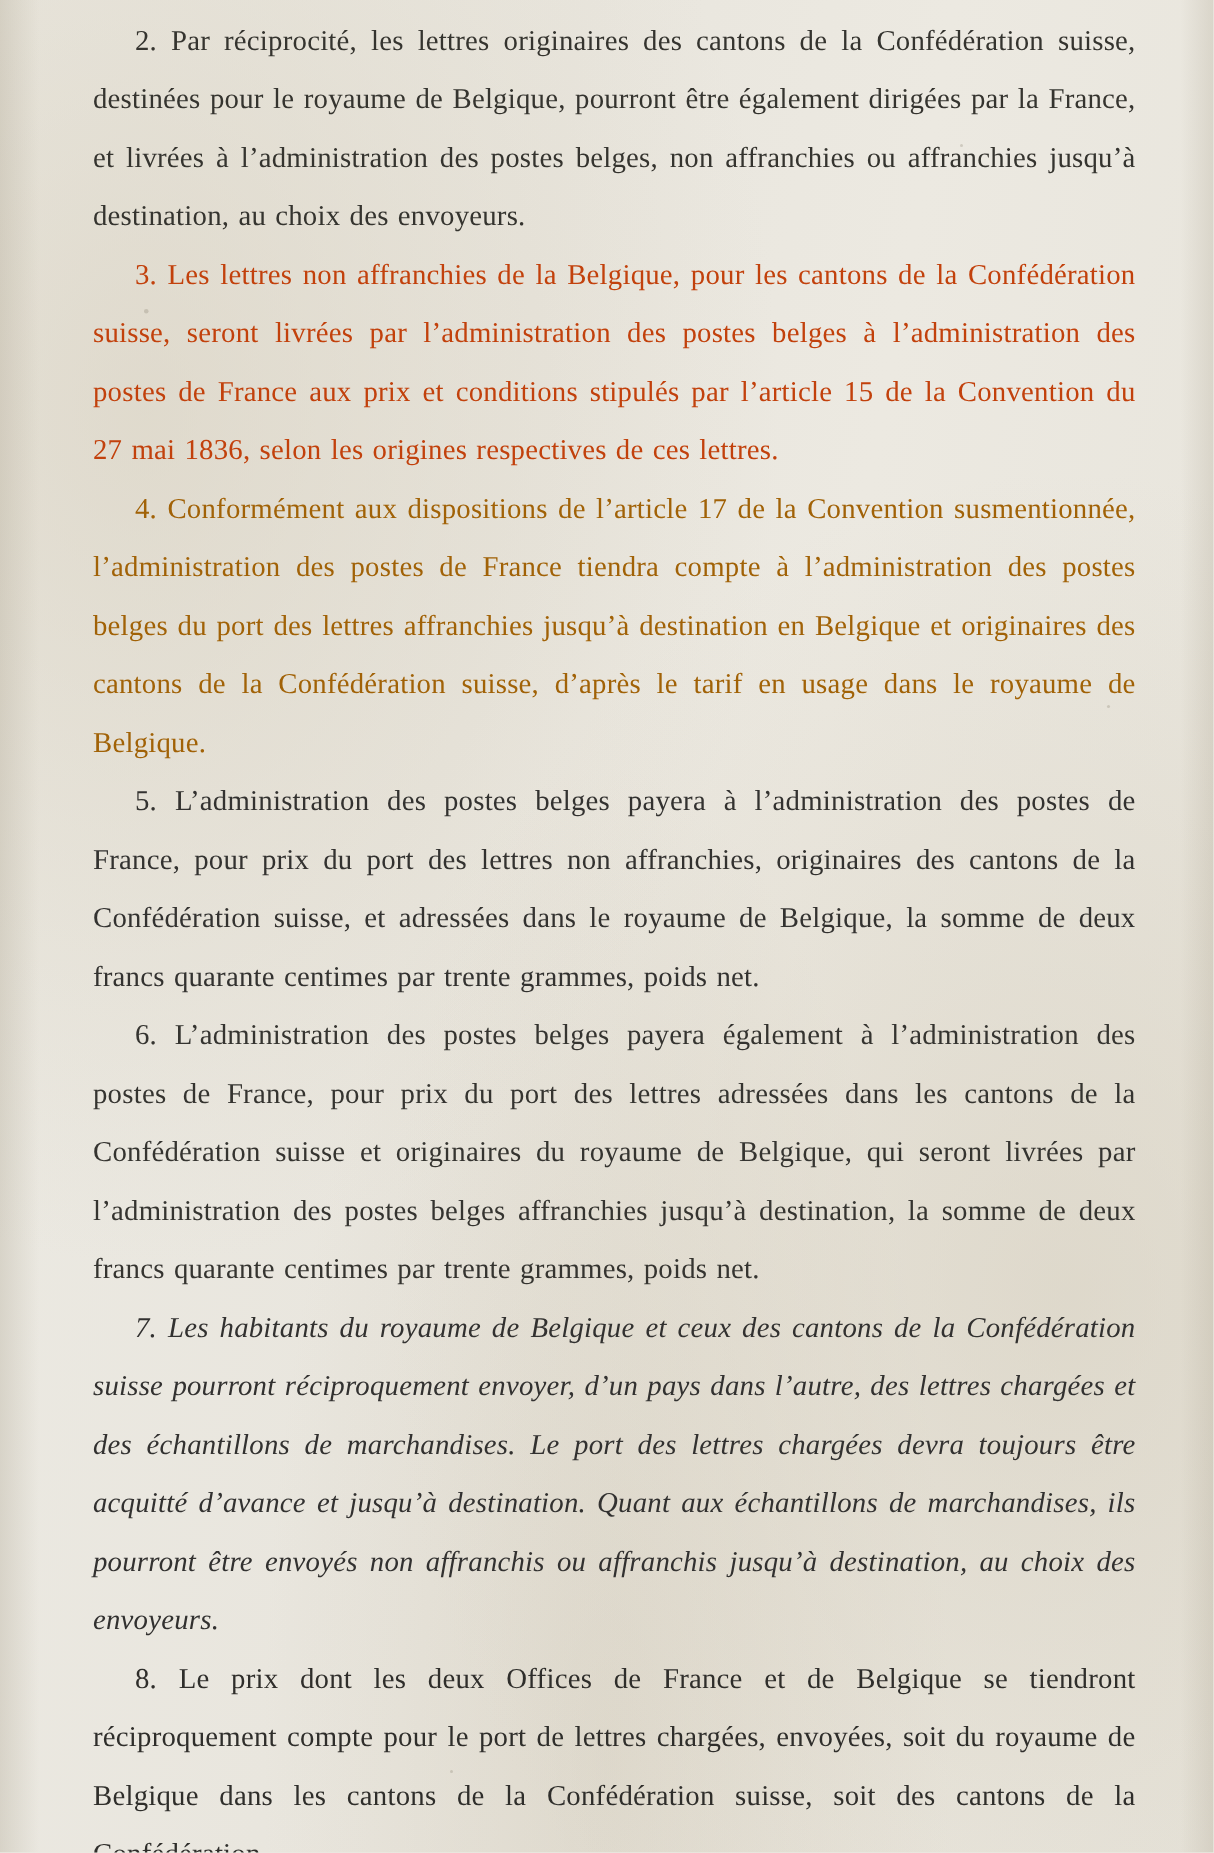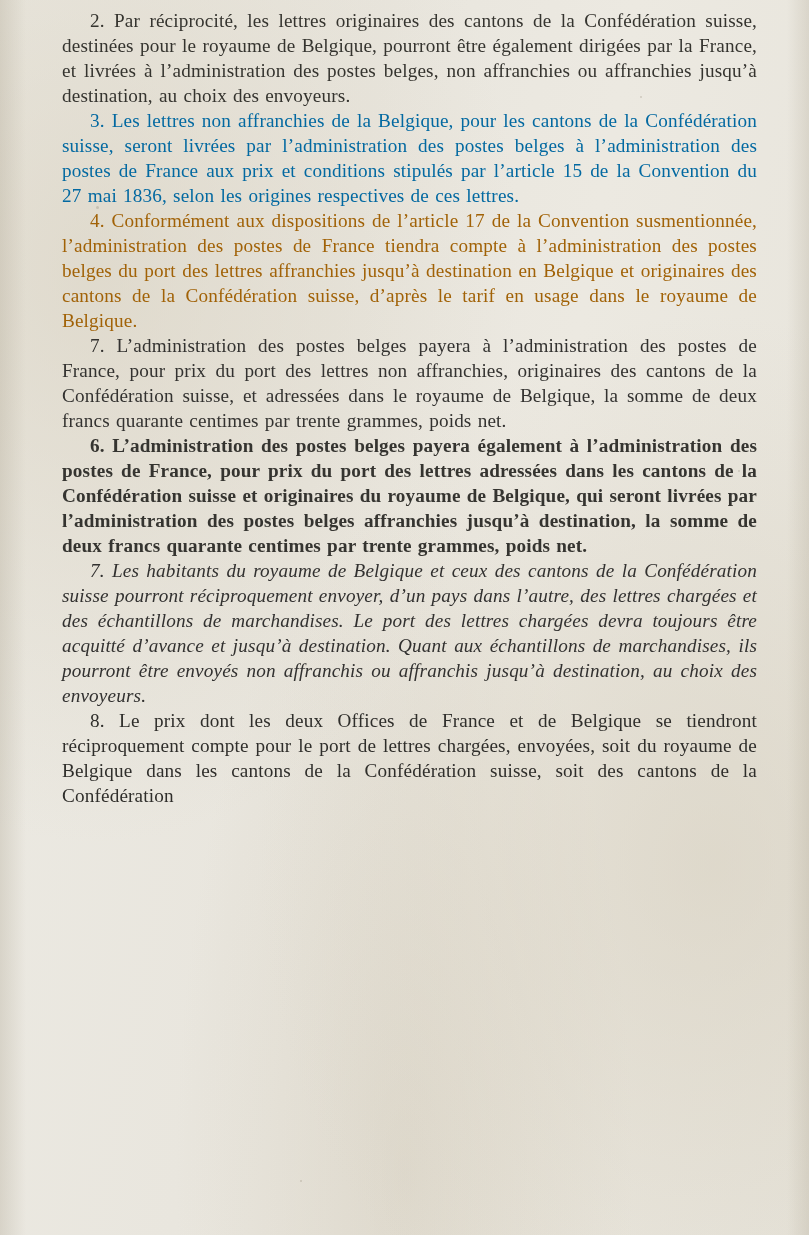--- a/index.html
+++ b/index.html
@@ -37,34 +37,34 @@
   }
   .content {
     position: absolute;
     left: 62px;
     right: 52px;
     top: 8px;
   }
   p.para {
     margin: 0;
     font-size: 19.2px;
-    line-height: 25px;
+    line-height: 39px;
     text-align: justify;
     text-justify: inter-word;
     text-indent: 28px;
     color: #32312d;
     letter-spacing: 0.15px;
     word-spacing: 1.2px;
   }
   
   p.para:nth-of-type(1) { color: #35342f; }
-  p.para:nth-of-type(2) { color: #0369a1; }
+  p.para:nth-of-type(2) { color: #c2410c; }
   p.para:nth-of-type(3) { color: #a16207; }
   p.para:nth-of-type(4) { color: #333230; }
-  p.para:nth-of-type(5) { color: #353430; font-weight: bold; }
+  p.para:nth-of-type(5) { color: #353430; }
   p.para:nth-of-type(6) { color: #323130; font-style: italic; }
   p.para:nth-of-type(7) { color: #2f2e2b; }
 
   
   .showthrough {
     position: absolute;
     left: 150px;
     right: 120px;
     top: 786px;
     font-size: 16px;
@@ -109,21 +109,21 @@
 
 <div class="speck" style="left:96px; top:206px; width:3px; height:3px;"></div>
 <div class="speck" style="left:738px; top:470px; width:2px; height:2px;"></div>
 <div class="speck" style="left:300px; top:1180px; width:2px; height:2px;"></div>
 <div class="speck" style="left:640px; top:96px; width:2px; height:2px;"></div>
 
 <div class="content">
   <p class="para">2. Par réciprocité, les lettres originaires des cantons de la Confédération suisse, destinées pour le royaume de Belgique, pourront être également dirigées par la France, et livrées à l’administration des postes belges, non affranchies ou affranchies jusqu’à destination, au choix des envoyeurs.</p>
   <p class="para">3. Les lettres non affranchies de la Belgique, pour les cantons de la Confédération suisse, seront livrées par l’administration des postes belges à l’administration des postes de France aux prix et conditions stipulés par l’article 15 de la Convention du 27 mai 1836, selon les origines respectives de ces lettres.</p>
   <p class="para">4. Conformément aux dispositions de l’article 17 de la Convention susmentionnée, l’administration des postes de France tiendra compte à l’administration des postes belges du port des lettres affranchies jusqu’à destination en Belgique et originaires des cantons de la Confédération suisse, d’après le tarif en usage dans le royaume de Belgique.</p>
-  <p class="para">7. L’administration des postes belges payera à l’administration des postes de France, pour prix du port des lettres non affranchies, originaires des cantons de la Confédération suisse, et adressées dans le royaume de Belgique, la somme de deux francs quarante centimes par trente grammes, poids net.</p>
+  <p class="para">5. L’administration des postes belges payera à l’administration des postes de France, pour prix du port des lettres non affranchies, originaires des cantons de la Confédération suisse, et adressées dans le royaume de Belgique, la somme de deux francs quarante centimes par trente grammes, poids net.</p>
   <p class="para">6. L’administration des postes belges payera également à l’administration des postes de France, pour prix du port des lettres adressées dans les cantons de la Confédération suisse et originaires du royaume de Belgique, qui seront livrées par l’administration des postes belges affranchies jusqu’à destination, la somme de deux francs quarante centimes par trente grammes, poids net.</p>
   <p class="para">7. Les habitants du royaume de Belgique et ceux des cantons de la Confédération suisse pourront réciproquement envoyer, d’un pays dans l’autre, des lettres chargées et des échantillons de marchandises. Le port des lettres chargées devra toujours être acquitté d’avance et jusqu’à destination. Quant aux échantillons de marchandises, ils pourront être envoyés non affranchis ou affranchis jusqu’à destination, au choix des envoyeurs.</p>
   <p class="para">8. Le prix dont les deux Offices de France et de Belgique se tiendront réciproquement compte pour le port de lettres chargées, envoyées, soit du royaume de Belgique dans les cantons de la Confédération suisse, soit des cantons de la Confédération</p>
 </div>
 
 <div class="showthrough"></div>
 <div class="smudge-bl"></div>
 <div class="smudge-br"></div>
 
 </body></html>

